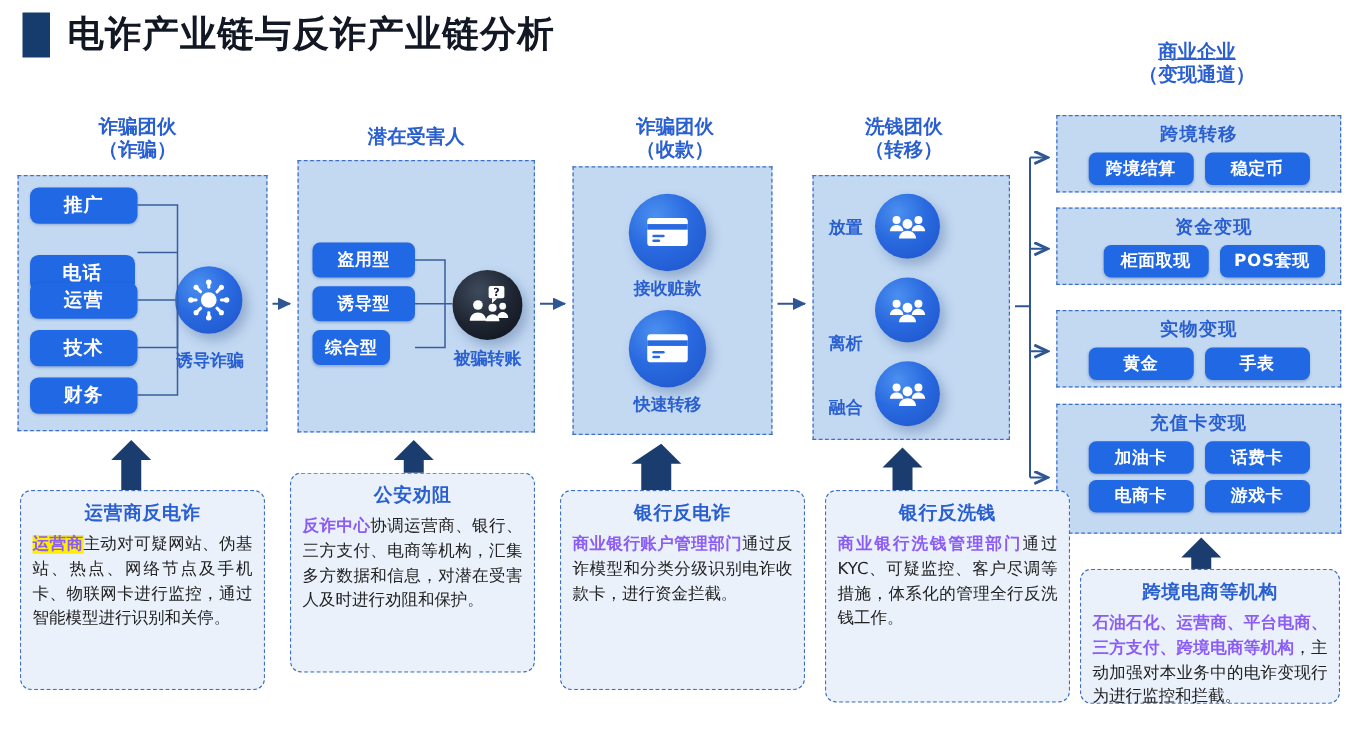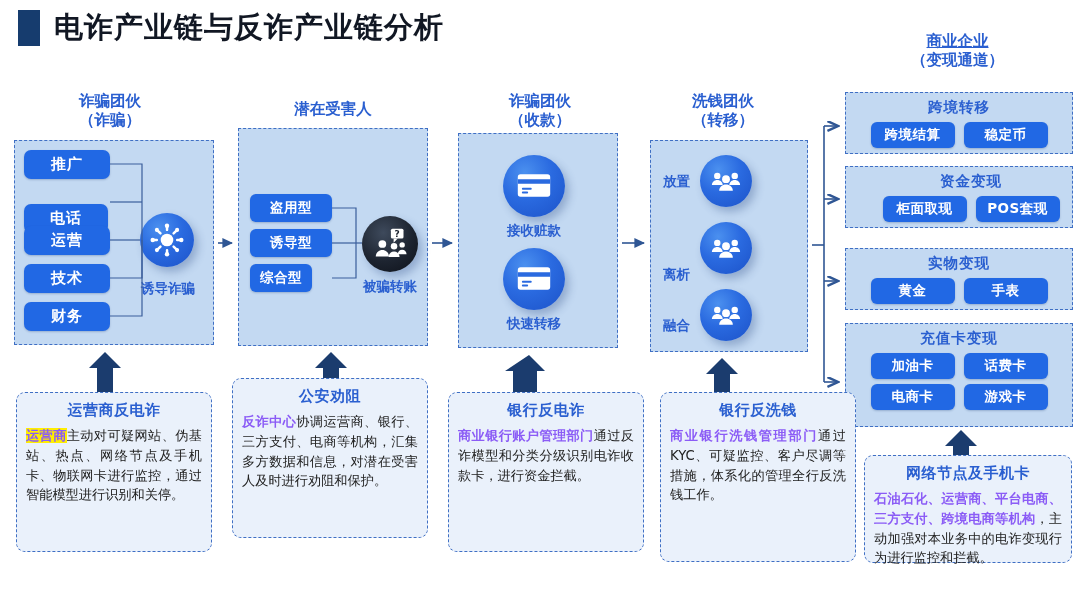--- a/index.html
+++ b/index.html
@@ -340,20 +340,20 @@
   </div>
 
   <div class="card" style="left:660px; top:392px; width:196px; height:170px;">
     <h4>银行反洗钱</h4>
     <p>
       <span class="em">商业银行洗钱管理部门</span><span>通过KYC、可疑监控、客户尽调等措施，体系化的管理全行反洗钱工作。</span>
     </p>
   </div>
 
   <div class="card" style="left:864px; top:455px; width:208px; height:108px;">
-    <h4>网络节点及手机卡</h4>
+    <h4>跨境电商等机构</h4>
     <p>
       <span class="em">石油石化、运营商、平台电商、三方支付、跨境电商等机构</span><span>，主动加强对本业务中的电诈变现行为进行监控和拦截。</span>
     </p>
   </div>
 
 
 </div>
 
 </body></html>

